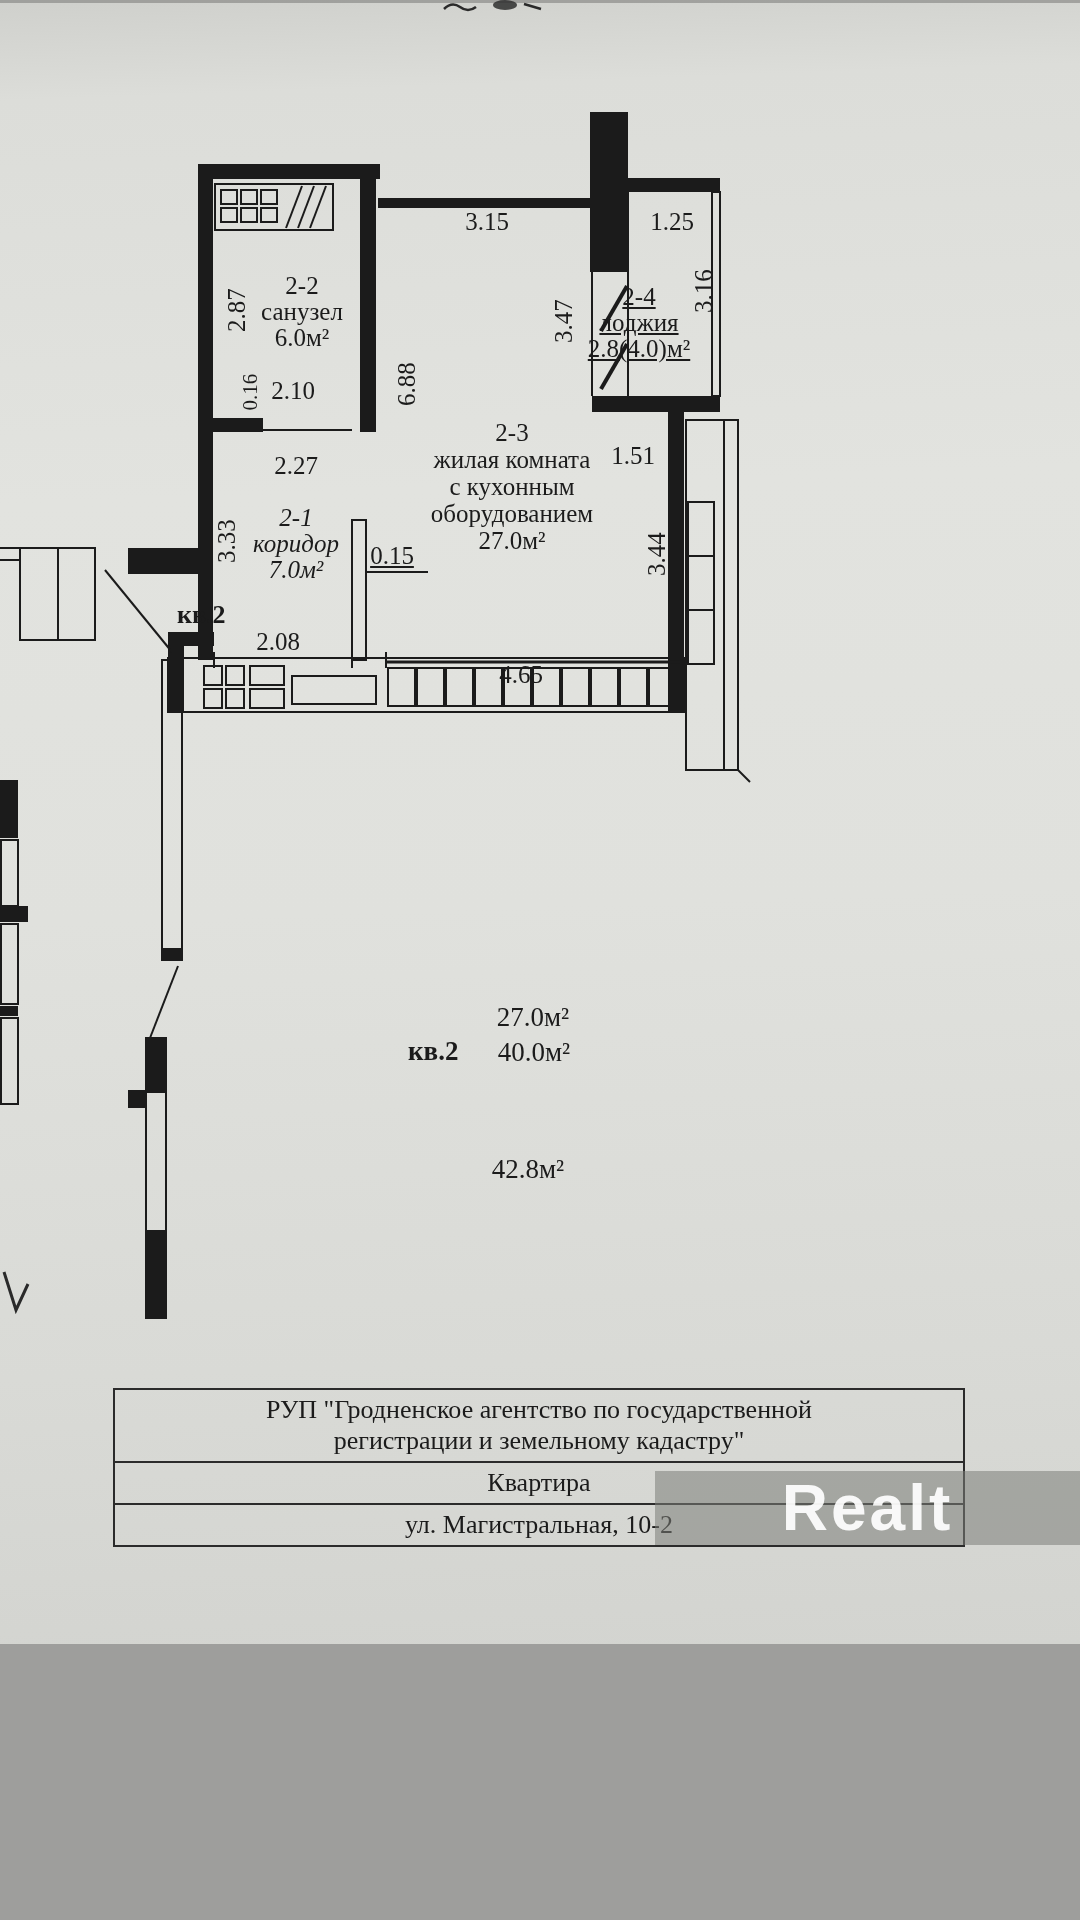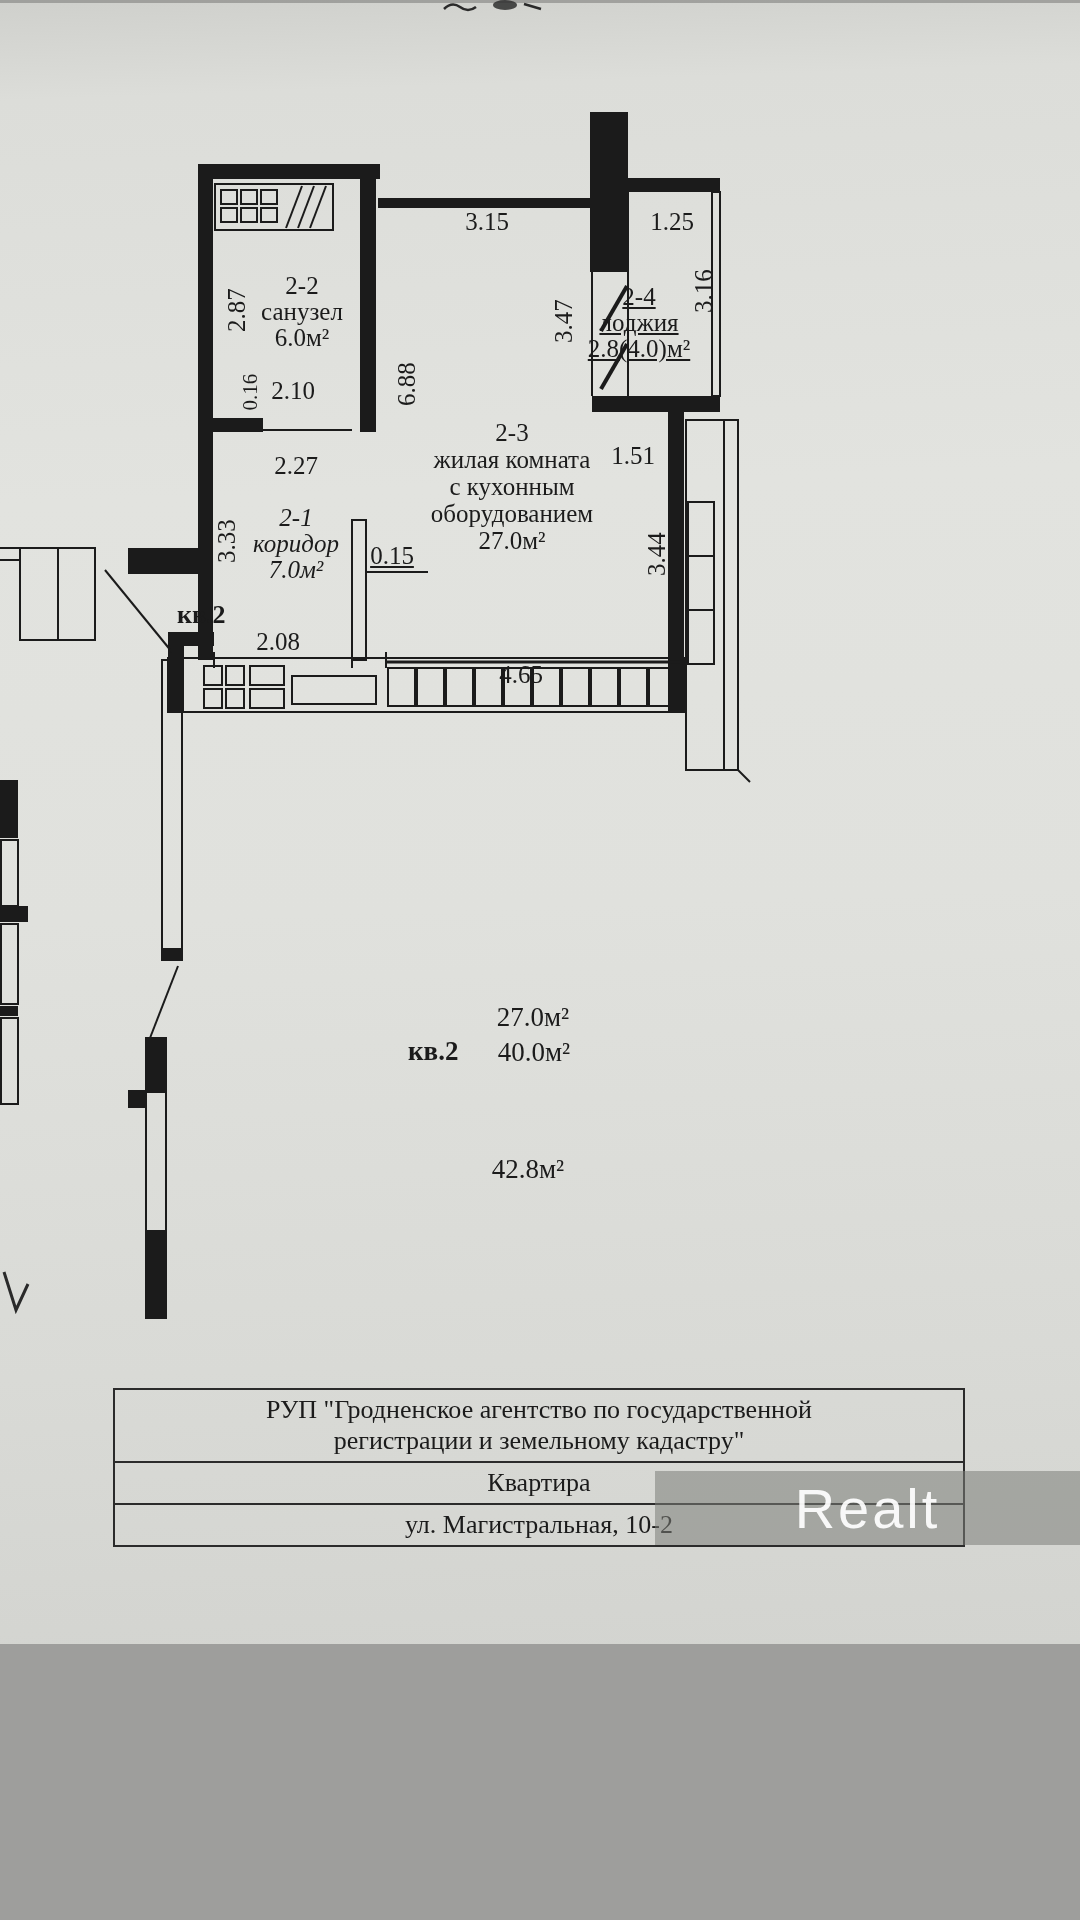--- a/index.html
+++ b/index.html
@@ -14,21 +14,21 @@
   .room{position:absolute;text-align:center;font-size:25px;line-height:26px;white-space:nowrap;}
   .room.big{line-height:27px;text-align:center;}
   .kv{position:absolute;font-size:26px;font-weight:bold;white-space:nowrap;}
   .sum{position:absolute;width:180px;text-align:center;font-size:27px;white-space:nowrap;}
   .sumlbl{position:absolute;font-size:27px;font-weight:bold;white-space:nowrap;}
   .tbl{position:absolute;left:113px;top:1388px;width:848px;border:2px solid #2b2b2b;background:transparent;}
   .trow{border-bottom:2px solid #2b2b2b;text-align:center;font-size:26px;line-height:31px;padding:4px 0 5px 0;}
   .trow:last-child{border-bottom:none;}
   .wm{position:absolute;left:655px;top:1471px;width:425px;height:74px;background:rgba(124,125,121,.55);
       display:flex;align-items:center;justify-content:center;}
-  .wm span{font-family:"Liberation Sans","DejaVu Sans",sans-serif;font-weight:normal;font-size:56px;
+  .wm span{font-family:"Liberation Sans","DejaVu Sans",sans-serif;font-weight:bold;font-size:64px;
       letter-spacing:3px;color:rgba(255,255,255,.92);}
 </style>
 </head>
 <body>
 
 <div class="page">
   <div class="topedge"></div>
 
   <svg class="plan" width="1080" height="1920" viewBox="0 0 1080 1920">
 

